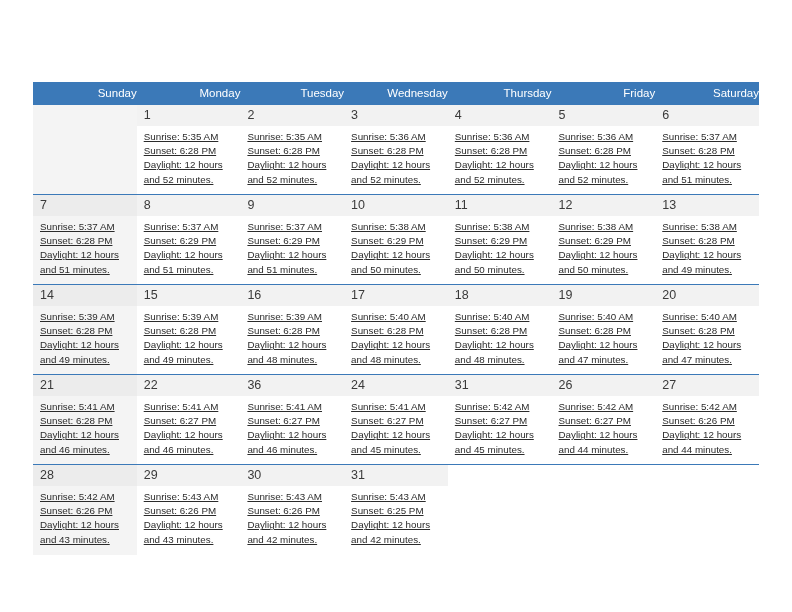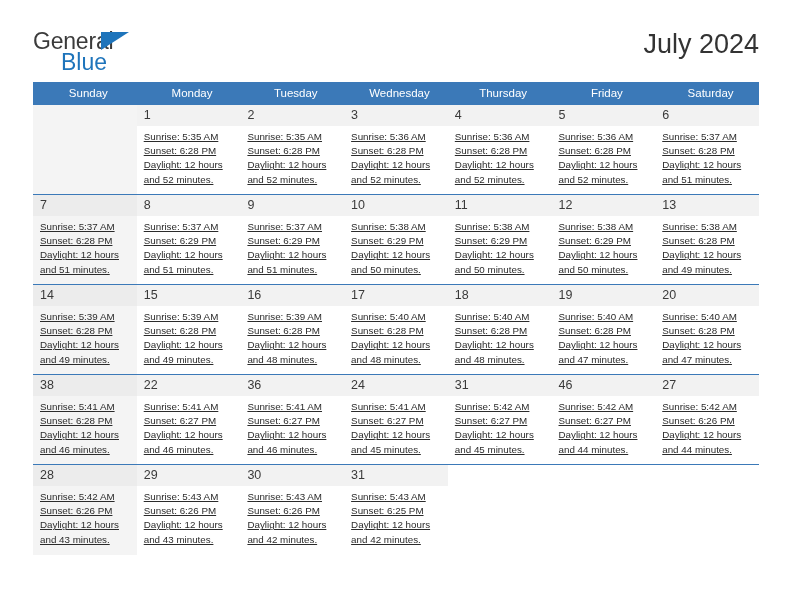--- a/index.html
+++ b/index.html
@@ -86,21 +86,21 @@
     margin-top: 10px;
     width: 726px;
     border-collapse: collapse;
     table-layout: fixed;
   }
   .calendar th {
     background: #3b79b8;
     color: #ffffff;
     font-size: 11.5px;
     font-weight: normal;
-    text-align: center;
+    text-align: right;
     padding: 5px 0 5px 7px;
     height: 20px;
     box-sizing: border-box;
   }
   .calendar td {
     vertical-align: top;
     padding: 0;
     border-top: 1.5px solid #3b79b8;
     height: 90px;
     box-sizing: border-box;
@@ -144,27 +144,21 @@
   td.sun-col.empty {
     background: #f4f4f4;
   }
 </style>
 </head>
 <body>
 
 <div class="page">
 
   <div class="top">
-    <div class="logo">
-      <span class="logo-general">General</span>
-      <span class="logo-tri"></span>
-      <span class="logo-blue">Blue</span>
-    </div>
     <div class="titles">
-      <div class="cal-title">July 2024</div>
     </div>
   </div>
 
   <table class="calendar">
     <thead>
       <tr>
         <th>Sunday</th>
         <th>Monday</th>
         <th>Tuesday</th>
         <th>Wednesday</th>
@@ -407,21 +401,21 @@
                 <div>Sunset: 6:28 PM</div>
                 <div>Daylight: 12 hours</div>
                 <div>and 47 minutes.</div>
               </div>
             </div>
           </td>
         </tr>
         <tr class="week">
           <td class="sun-col">
             <div class="cell-inner">
-              <div class="daynum">38</div>
+              <div class="daynum">21</div>
               <div class="lines">
                 <div>Sunrise: 5:41 AM</div>
                 <div>Sunset: 6:28 PM</div>
                 <div>Daylight: 12 hours</div>
                 <div>and 46 minutes.</div>
               </div>
             </div>
           </td>
           <td>
             <div class="cell-inner">
@@ -462,21 +456,21 @@
               <div class="lines">
                 <div>Sunrise: 5:42 AM</div>
                 <div>Sunset: 6:27 PM</div>
                 <div>Daylight: 12 hours</div>
                 <div>and 45 minutes.</div>
               </div>
             </div>
           </td>
           <td>
             <div class="cell-inner">
-              <div class="daynum">46</div>
+              <div class="daynum">26</div>
               <div class="lines">
                 <div>Sunrise: 5:42 AM</div>
                 <div>Sunset: 6:27 PM</div>
                 <div>Daylight: 12 hours</div>
                 <div>and 44 minutes.</div>
               </div>
             </div>
           </td>
           <td>
             <div class="cell-inner">

